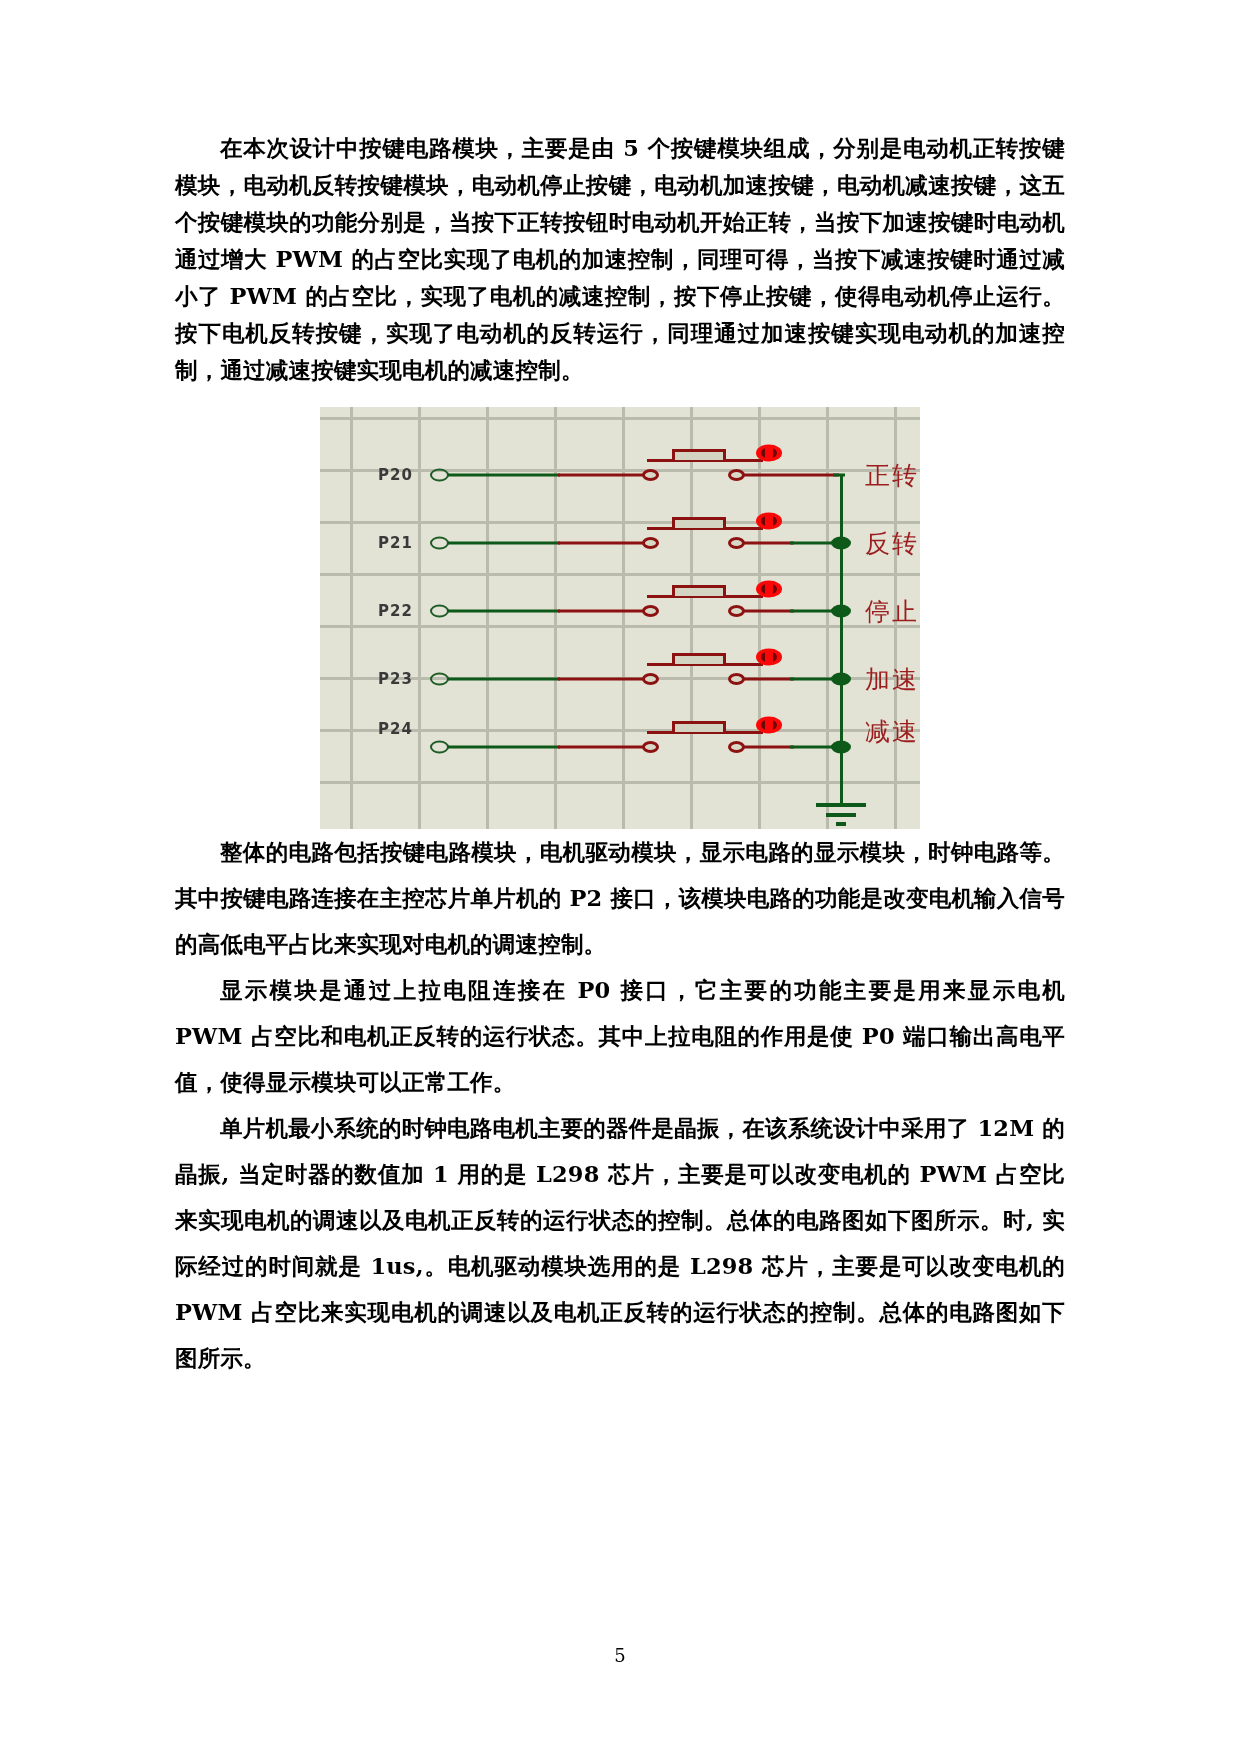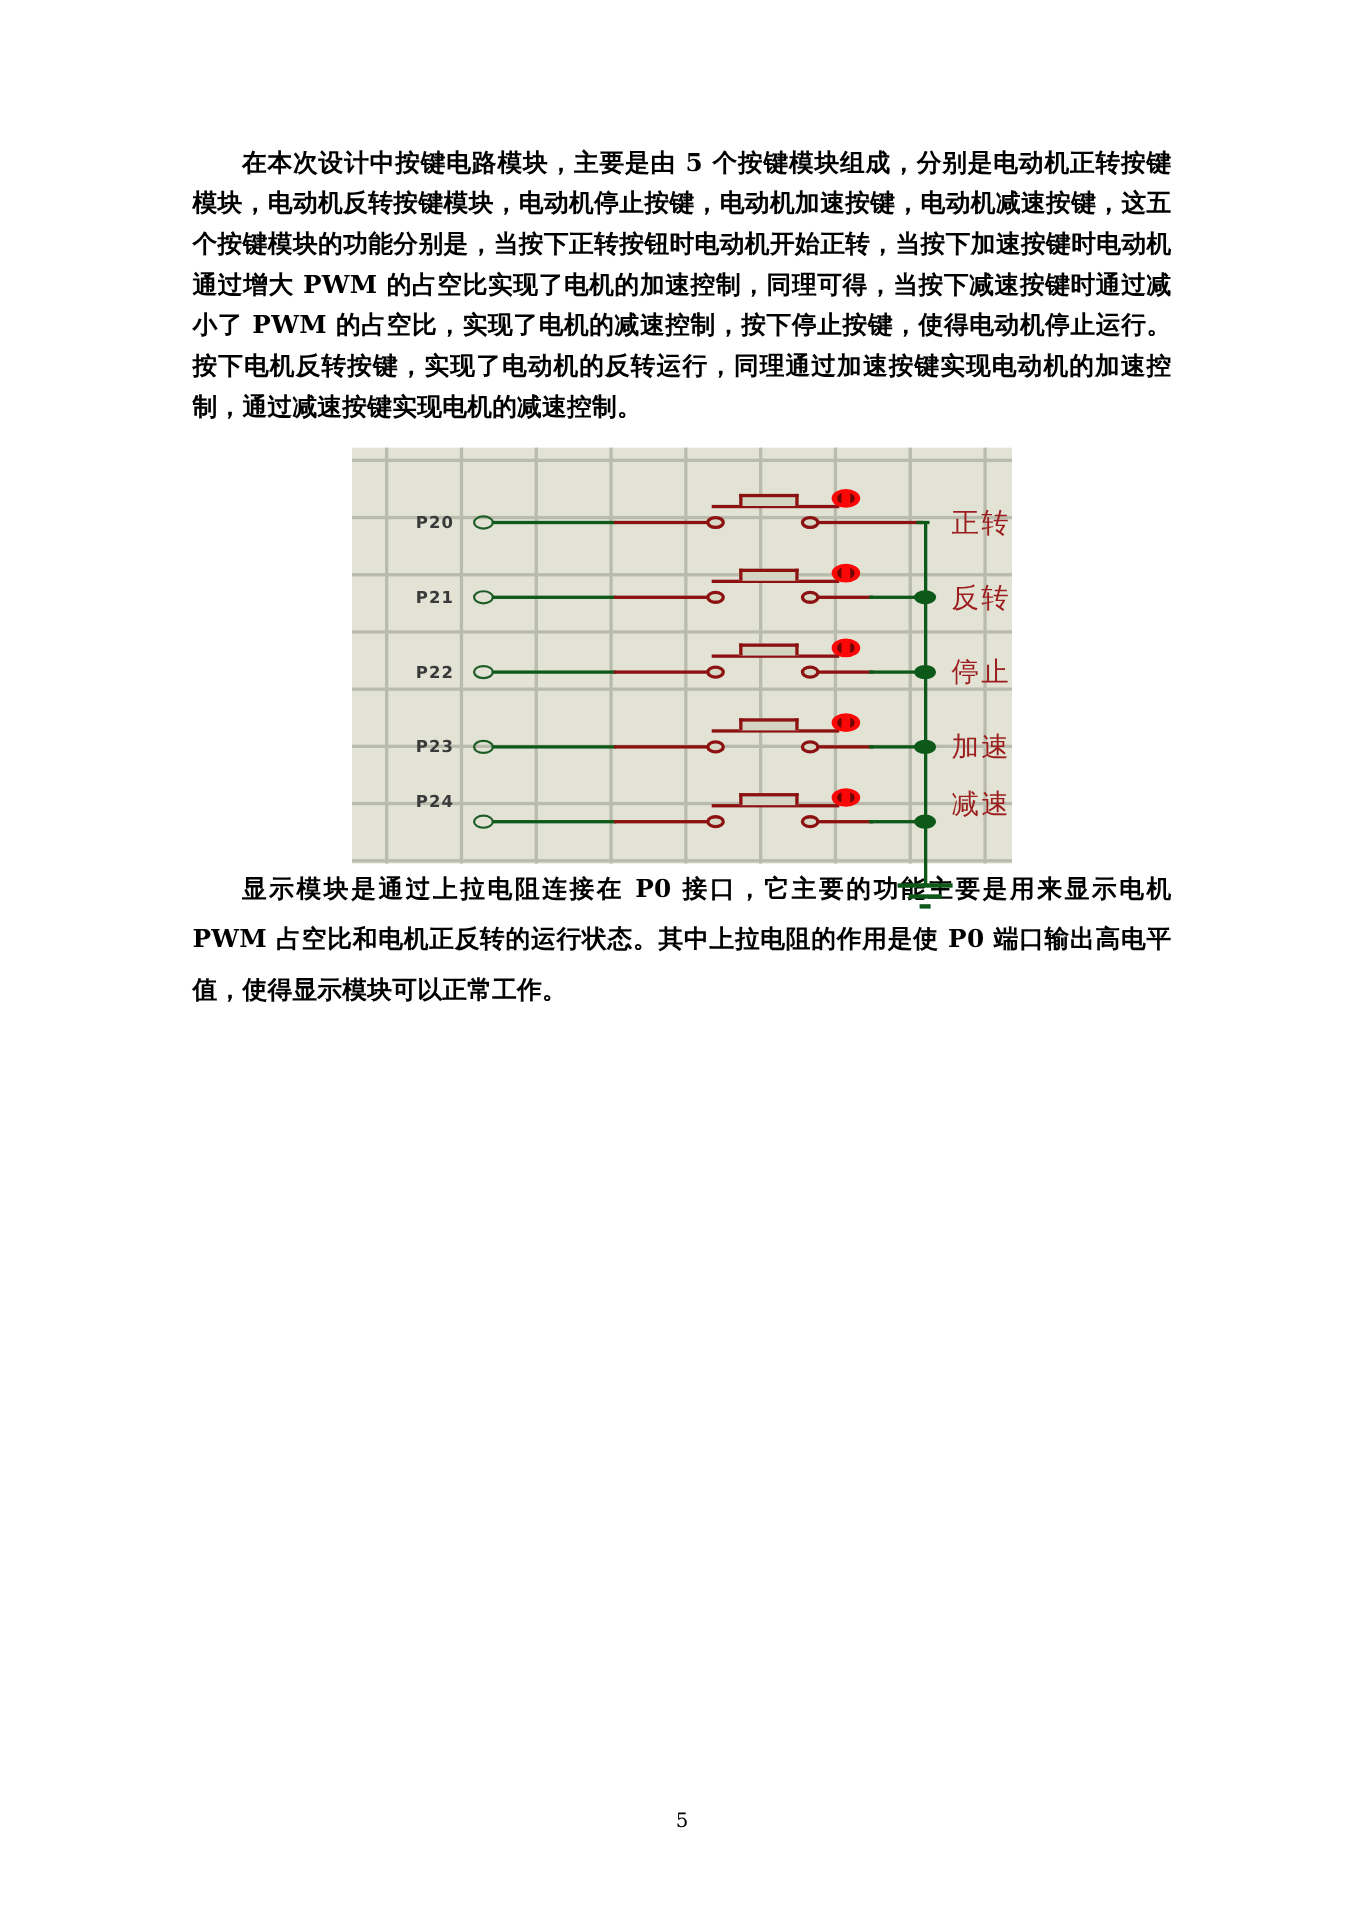--- a/index.html
+++ b/index.html
@@ -38,21 +38,21 @@
   }
   
   .figure-wrap {
     margin-top: 18px;
     display: flex;
     justify-content: center;
   }
   .circuit {
     position: relative;
     width: 600px;
-    height: 378px;
+    height: 422px;
     background: #e2e2d5;
     box-sizing: border-box;
   }
   .grid-v, .grid-h {
     position: absolute;
     background: #b9bbac;
   }
   .grid-v { width: 3px; top: 0; bottom: 0; }
   .grid-h { height: 3px; left: 0; right: 0; }
 
@@ -282,16 +282,18 @@
       <div class="cn-label" style="left:545px; top:136px">反转</div>
       <div class="cn-label" style="left:545px; top:204px">停止</div>
       <div class="cn-label" style="left:545px; top:272px">加速</div>
       <div class="cn-label" style="left:545px; top:324px">减速</div>
 
     </div>
   </div>
 
 
 
+  <p class="para loose">整体的电路包括按键电路模块，电机驱动模块，显示电路的显示模块，时钟电路等。其中按键电路连接在主控芯片单片机的 P2 接口，该模块电路的功能是改变电机输入信号的高低电平占比来实现对电机的调速控制。</p>
   <p class="para loose">显示模块是通过上拉电阻连接在 P0 接口，它主要的功能主要是用来显示电机 PWM 占空比和电机正反转的运行状态。其中上拉电阻的作用是使 P0 端口输出高电平值，使得显示模块可以正常工作。</p>
+  <p class="para loose">单片机最小系统的时钟电路电机主要的器件是晶振，在该系统设计中采用了 12M 的晶振, 当定时器的数值加 1 用的是 L298 芯片，主要是可以改变电机的 PWM 占空比来实现电机的调速以及电机正反转的运行状态的控制。总体的电路图如下图所示。时, 实际经过的时间就是 1us,。电机驱动模块选用的是 L298 芯片，主要是可以改变电机的 PWM 占空比来实现电机的调速以及电机正反转的运行状态的控制。总体的电路图如下图所示。</p>
 
   <div class="page-number">5</div>
 </div>
 
 </body></html>

